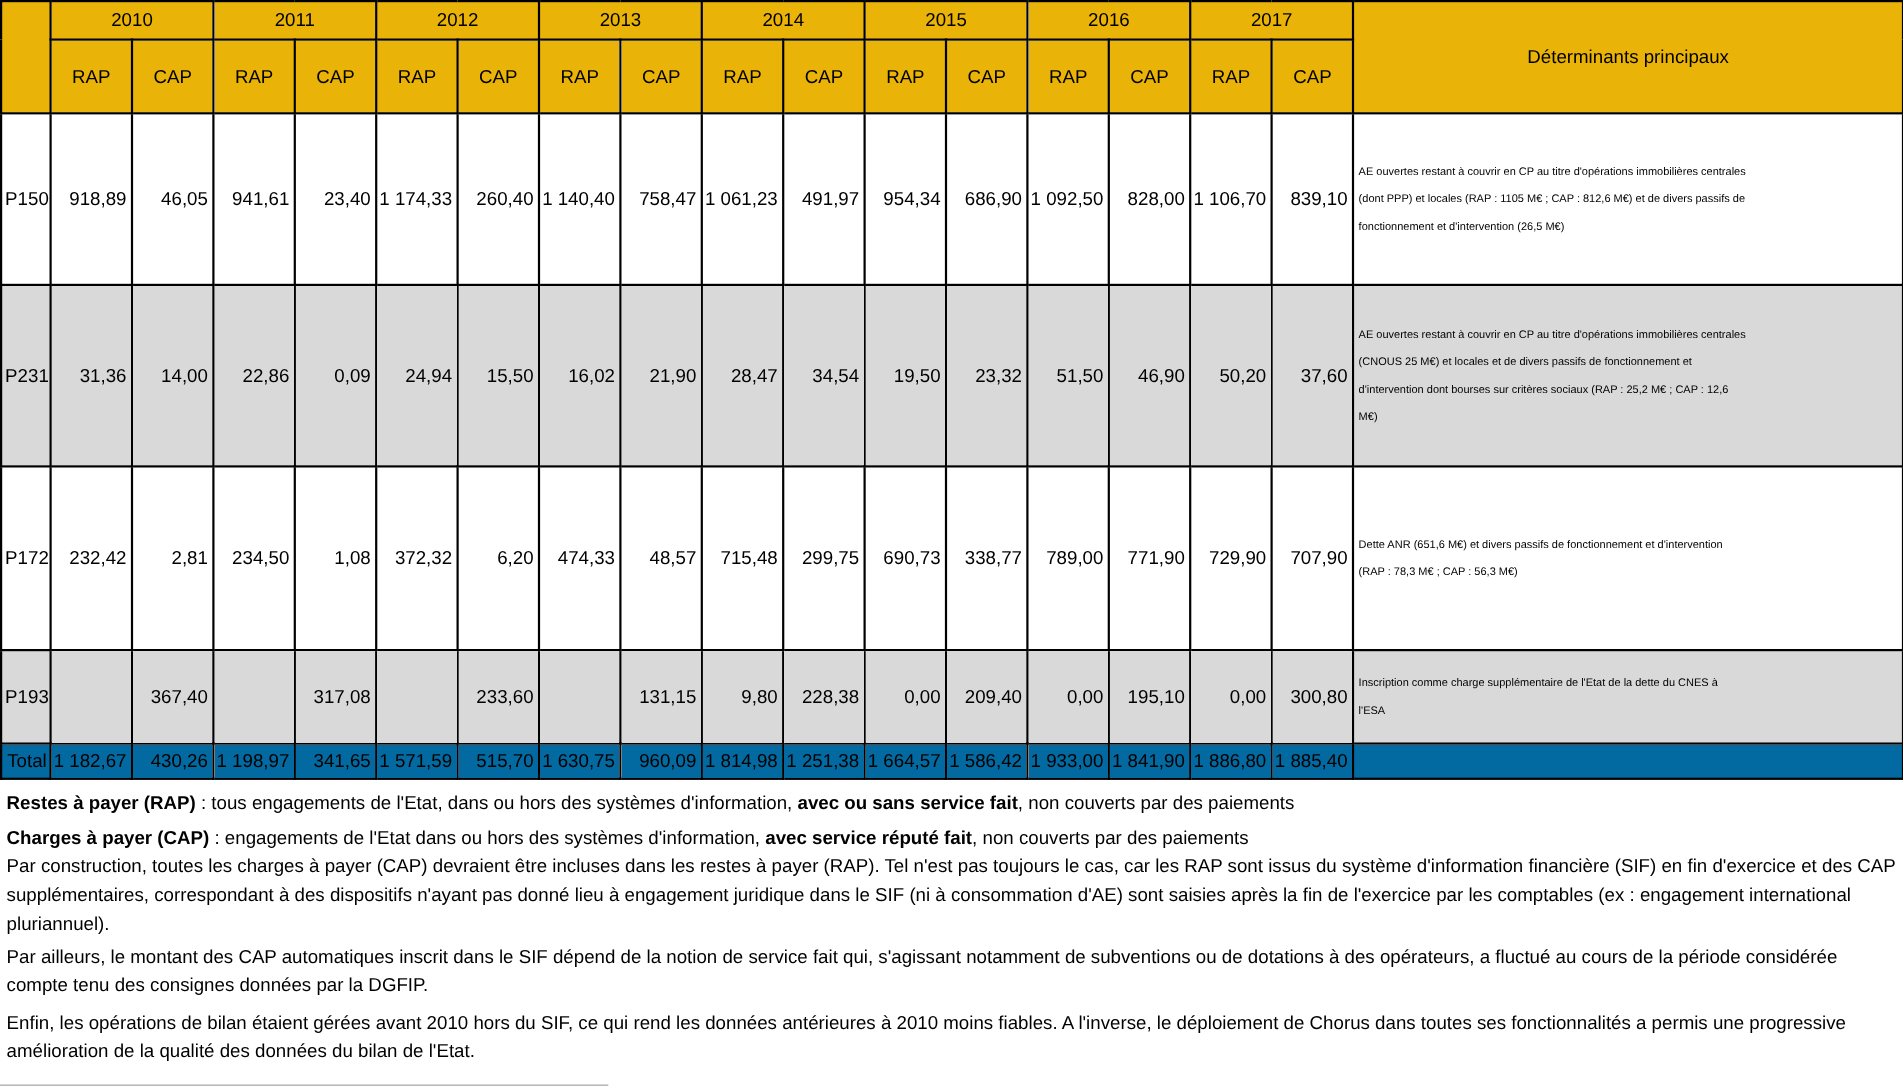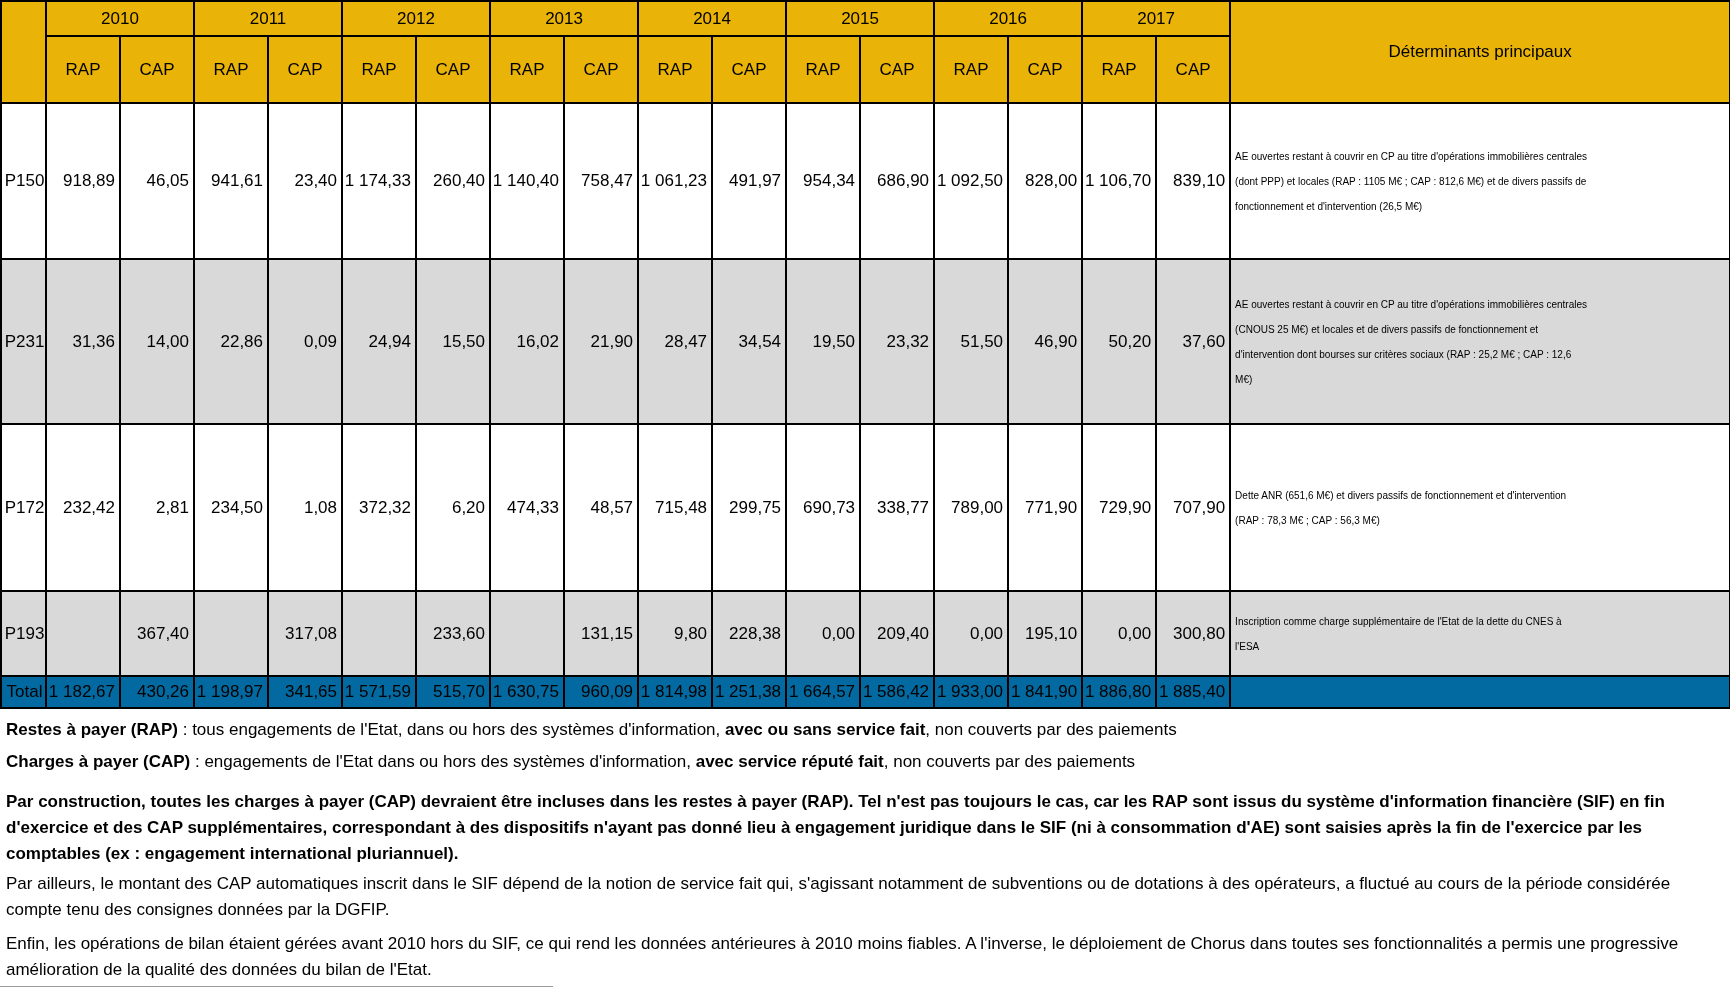--- a/index.html
+++ b/index.html
@@ -34,21 +34,21 @@
   td.num { text-align:right; padding-right:4px; position:relative; white-space:nowrap; }
   td.label { text-align:center; padding-left:2px; }
   td.det { text-align:left; padding:2px 4px; font-size:10px; line-height:25px; }
   .det-inner { width:352px; }
   tr.shade-gray td { background:#d9d9d9; }
   tr.total td { background:#0369a1; }
   .notes { padding:8px 6px 0 6px; font-size:17px; line-height:26px; }
   .notes p { margin:0; }
   .notes p:nth-child(1) { margin-top:0;   }
   .notes p:nth-child(2) { margin-top:6px; }
-  .notes p:nth-child(3) { margin-top:14px;font-weight:bold;}
+  .notes p:nth-child(3) { }
   .notes p:nth-child(4) { margin-top:4px;}
   .notes p:nth-child(5) { margin-top:8px; }
   .partial-gridline { position:absolute; left:0; top:986px; width:553px; height:1px; background:#9a9a9a; }
 </style>
 </head>
 <body>
 
 <table class="budget">
   <colgroup>
       <col class="c-label">

